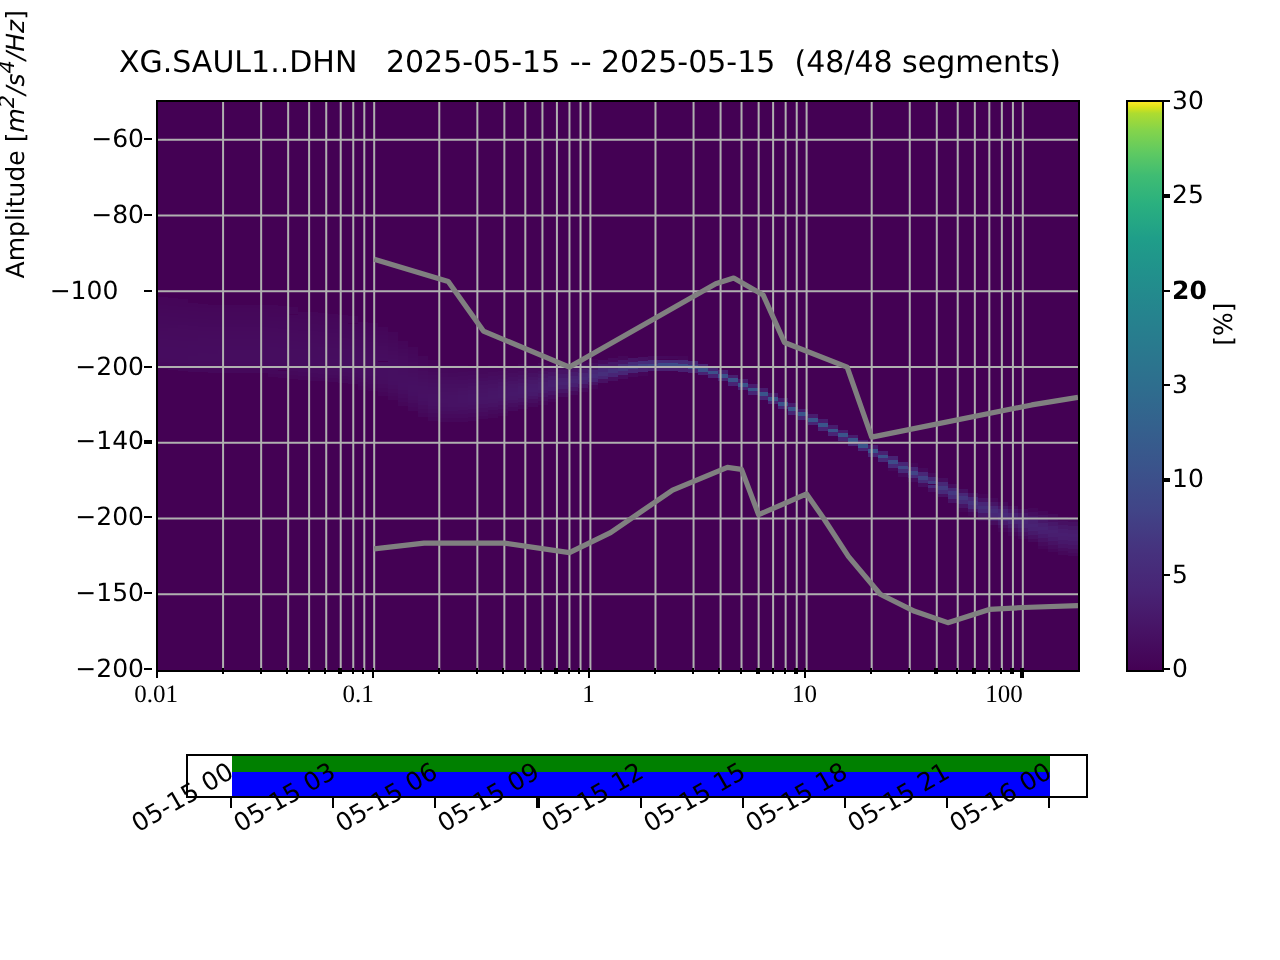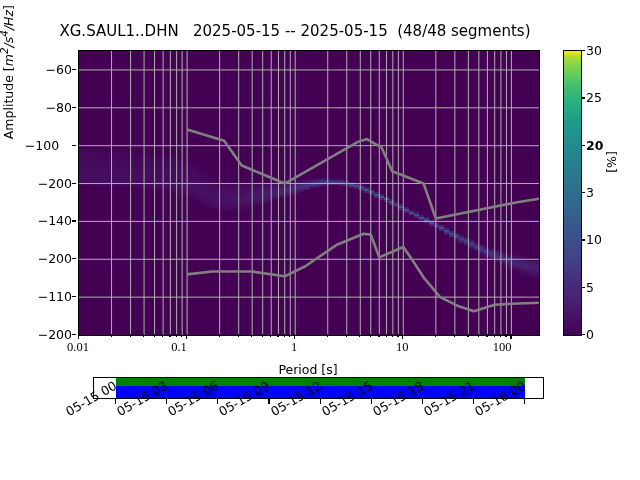--- a/index.html
+++ b/index.html
@@ -173,21 +173,21 @@
     Amplitude [<i>m<sup>2</sup>/s<sup>4</sup>/Hz</i>] [dB]
   </div>
 
   <div class="ytick-wrap" id="yticks">
       <div class="ytick" style="top: 18.9333px;">−60</div>
       <div class="ytick" style="top: 57px;">−80</div>
       <div class="ytick" style="top: 94.6667px; text-align: center;">−100</div>
       <div class="ytick" style="top: 132.533px;">−200</div>
       <div class="ytick" style="top: 170.4px;">−140</div>
       <div class="ytick" style="top: 208.267px;">−200</div>
-      <div class="ytick" style="top: 246.133px;">−110</div>
+      <div class="ytick" style="top: 246.133px;">−150</div>
       <div class="ytick" style="top: 284px;">−200</div>
     </div>
 
   <div id="axes">
     <svg id="plotsvg" width="460" height="284" viewBox="0 0 460 284">
         <rect x="0.00" y="97.70" width="5.00" height="1.89" fill="rgb(69,6,89)" shape-rendering="crispEdges"></rect>
         <rect x="0.00" y="99.59" width="5.00" height="1.89" fill="rgb(69,6,89)" shape-rendering="crispEdges"></rect>
         <rect x="0.00" y="101.49" width="5.00" height="1.89" fill="rgb(69,7,90)" shape-rendering="crispEdges"></rect>
         <rect x="0.00" y="103.38" width="5.00" height="1.89" fill="rgb(69,8,90)" shape-rendering="crispEdges"></rect>
         <rect x="0.00" y="105.27" width="5.00" height="1.89" fill="rgb(69,8,91)" shape-rendering="crispEdges"></rect>
@@ -1202,21 +1202,20 @@
       <div class="xtickmark" style="left: 434.845px; height: 2.8px;"></div>
       <div class="xtickmark" style="left: 453.881px; height: 2.8px;"></div>
       <div class="xtickmark" style="left: 467.387px; height: 2.8px;"></div>
       <div class="xtickmark" style="left: 477.863px; height: 2.8px;"></div>
       <div class="xtickmark" style="left: 486.423px; height: 2.8px;"></div>
       <div class="xtickmark" style="left: 493.66px; height: 2.8px;"></div>
       <div class="xtickmark" style="left: 499.929px; height: 2.8px;"></div>
       <div class="xtickmark" style="left: 505.458px; height: 2.8px;"></div>
       <div class="xtickmark" style="left: 510.405px; height: 4.5px;"></div>
     </div>
-  <div class="xlabel">Period [s]</div>
 
   <div id="cbar"></div>
   <div id="cbticks">
       <div class="cbtick" style="top: 334px;">0</div>
       <div class="cbtickmark" style="top: 334px;"></div>
       <div class="cbtick" style="top: 286.667px;">5</div>
       <div class="cbtickmark" style="top: 286.667px;"></div>
       <div class="cbtick" style="top: 239.333px;">10</div>
       <div class="cbtickmark" style="top: 239.333px;"></div>
       <div class="cbtick" style="top: 192px;">3</div>

